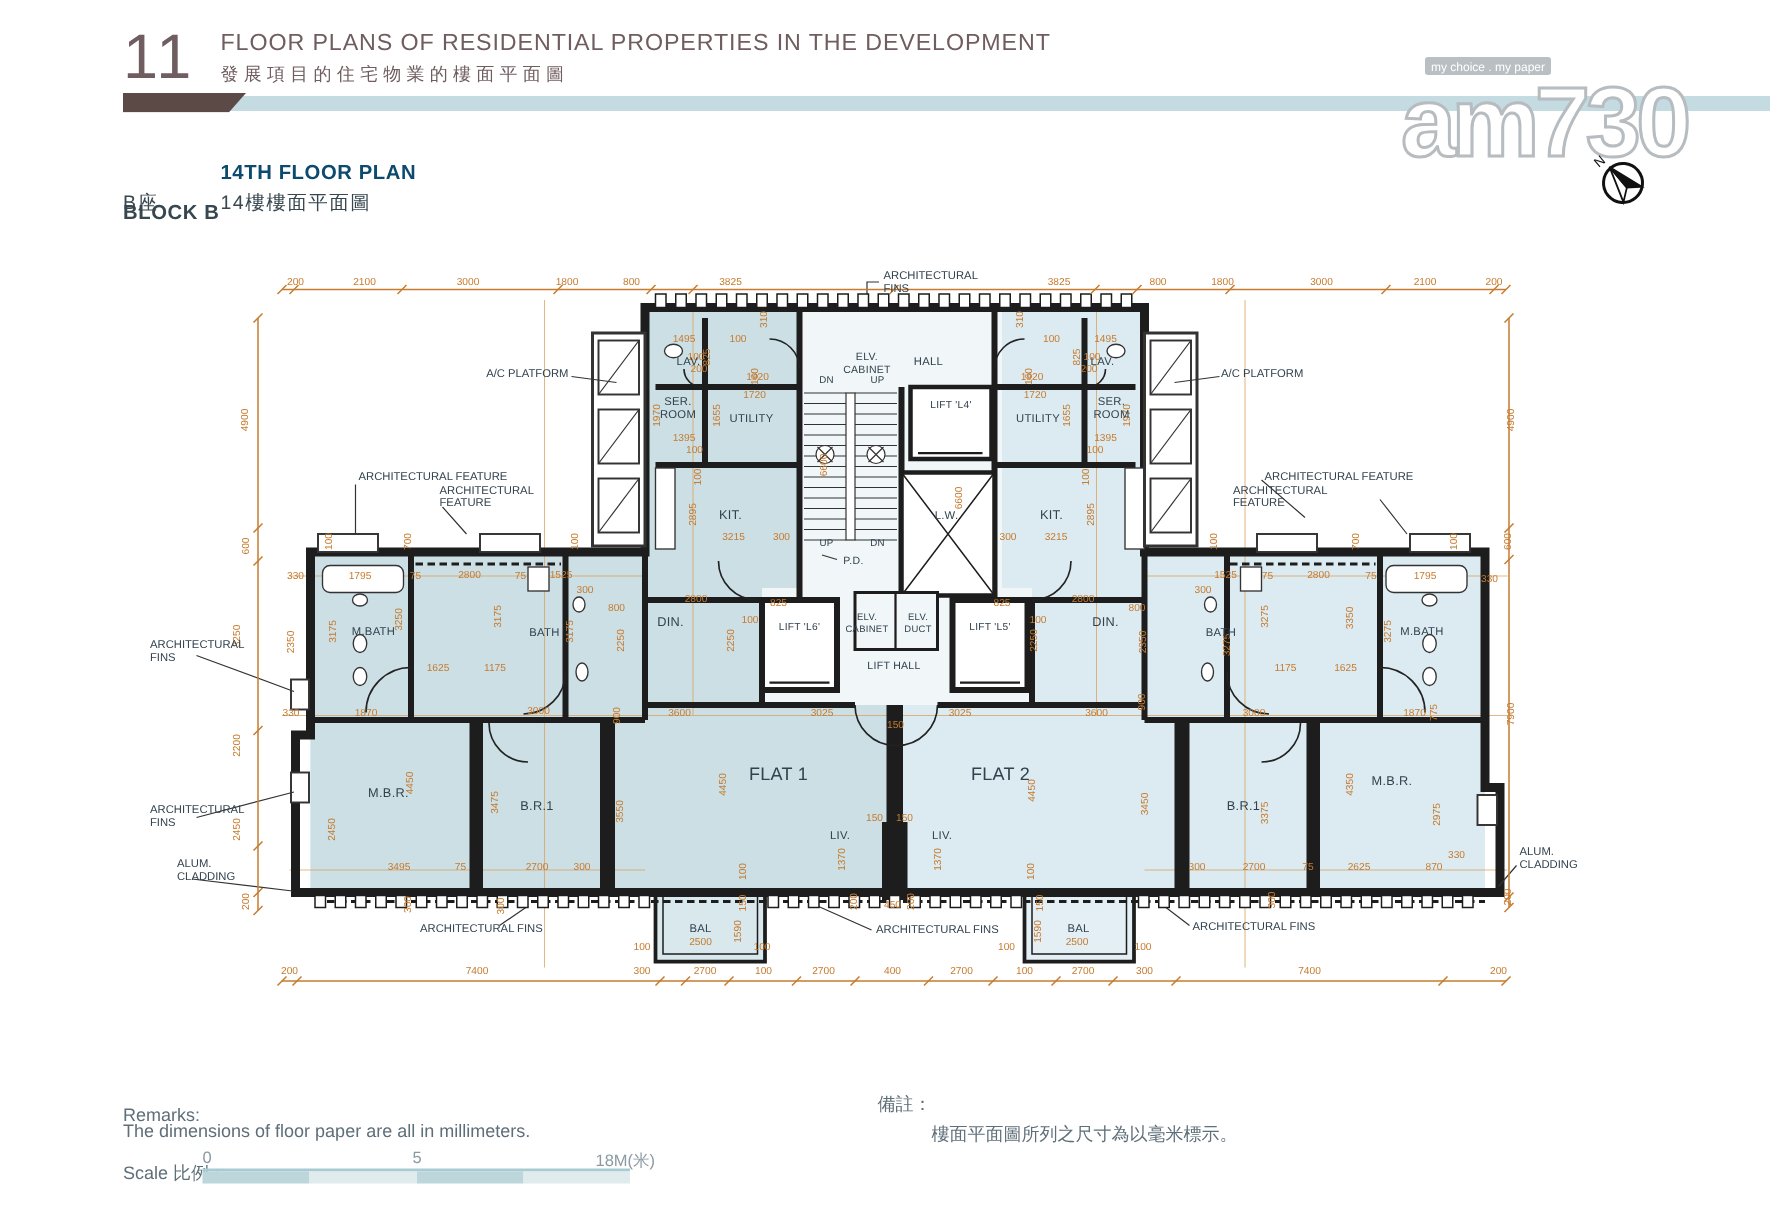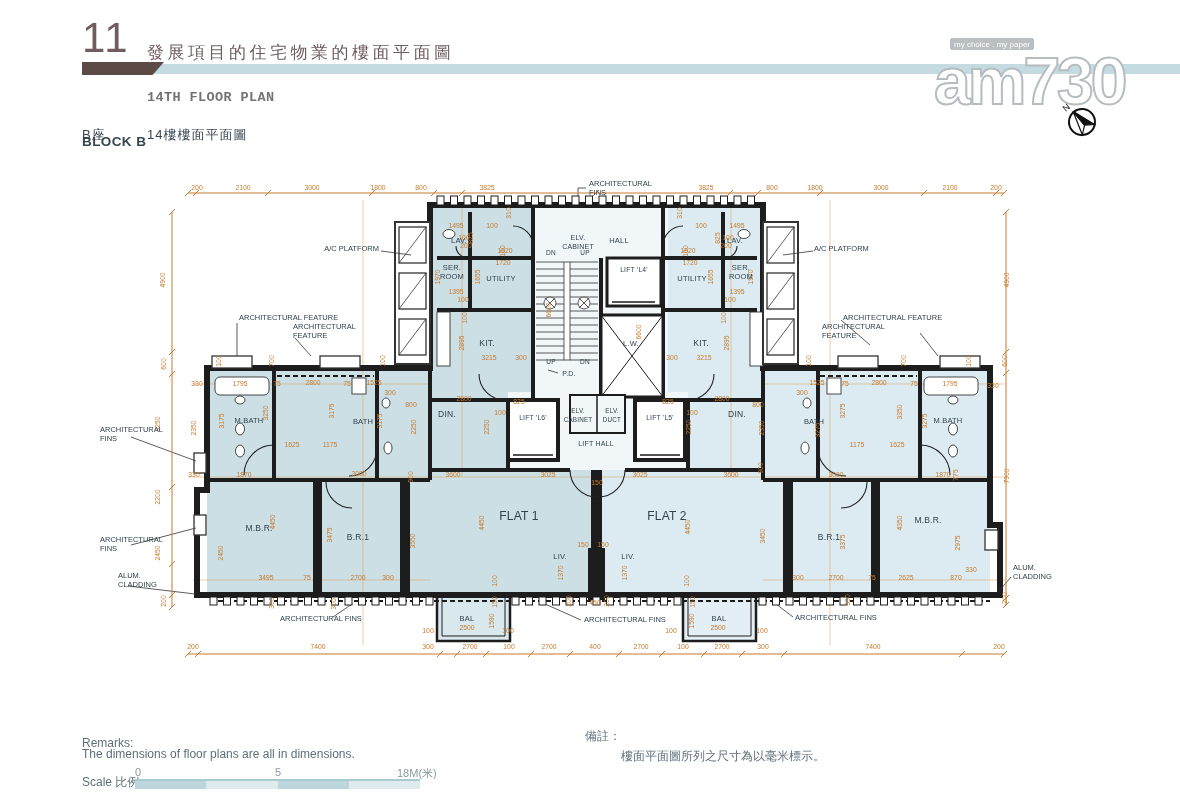--- a/index.html
+++ b/index.html
@@ -1,26 +1,26 @@
 <!DOCTYPE html>
 <html><head>
 <meta charset="utf-8">
 <style>
   html,body{margin:0;padding:0;background:#fff;}
   #page{position:relative;width:1180px;height:803px;background:#fff;overflow:hidden;
         font-family:"Liberation Sans",sans-serif;}
   
   #section-no{position:absolute;left:82px;top:14px;font-size:42px;font-weight:400;color:#6f5d60;letter-spacing:2px;}
   #title-en{position:absolute;left:147px;top:20px;font-size:15.5px;color:#6f5d60;letter-spacing:.6px;}
-  #title-zh{position:absolute;left:147px;top:41px;font-size:17px;color:#6f5d60;letter-spacing:3.5px;}
+  #title-zh{position:absolute;left:147px;top:41px;font-size:12px;color:#6f5d60;letter-spacing:3.5px;}
   #divider-blue{position:absolute;left:152px;top:64px;width:1028px;height:10px;background:#c3dbe1;}
   #divider-brown{position:absolute;left:82px;top:62px;width:82px;height:13px;background:#5c4a47;
                  clip-path:polygon(0 0,100% 0,86% 100%,0 100%);}
   #block-en{position:absolute;left:82px;top:106px;font-size:13.5px;font-weight:700;color:#37474f;letter-spacing:.4px;margin-top:28px;}
-  #plan-en{position:absolute;left:147px;top:90px;font-size:13.5px;font-weight:700;color:#737373;letter-spacing:.4px;font-family:Liberation Mono, monospace;}
+  #plan-en{position:absolute;left:147px;top:107px;font-size:13.5px;font-weight:700;color:#0c4a6e;letter-spacing:.4px;}
   #block-zh{position:absolute;left:82px;top:126px;font-size:13px;font-weight:400;color:#37474f;letter-spacing:1px;}
   #plan-zh{position:absolute;left:147px;top:126px;font-size:13px;font-weight:400;color:#37474f;letter-spacing:1px;}
   
   #am-logo{position:absolute;left:930px;top:28px;width:230px;height:110px;z-index:5;}
   #am-text{font-weight:700;font-size:66px;fill:#fff;stroke:#b6bcc0;stroke-width:2px;
            font-family:"Liberation Sans",sans-serif;letter-spacing:-3px;}
   #am-tagline-box{fill:#b9bfc2;}
   #am-tagline-text{font-size:8px;fill:#fff;font-family:"Liberation Sans",sans-serif;}
   
   .rem{position:absolute;font-size:12px;color:#5f6f79;}
@@ -39,20 +39,21 @@
   .room{font:8.5px "Liberation Sans",sans-serif;fill:#31424e;font-weight:500;letter-spacing:.2px;}
   .ann{font:7.5px "Liberation Sans",sans-serif;fill:#31424e;}
   #plan-svg{position:absolute;left:0;top:0;}
 </style>
 </head>
 <body>
 
 <div id="page">
 
   <div id="section-no">11</div>
+  <div id="title-en">FLOOR PLANS OF RESIDENTIAL PROPERTIES IN THE DEVELOPMENT</div>
   <div id="title-zh">發展項目的住宅物業的樓面平面圖</div>
   <div id="divider-blue"></div>
   <div id="divider-brown"></div>
   <div id="block-en">BLOCK B</div>
   <div id="plan-en">14TH FLOOR PLAN</div>
   <div id="block-zh">B座</div>
   <div id="plan-zh">14樓樓面平面圖</div>
 
   <svg id="am-logo" viewBox="0 0 230 110">
     <rect id="am-tagline-box" x="20" y="10" width="84" height="12" rx="2"></rect>
@@ -508,21 +509,21 @@
         <text x="100" y="542" class="ann" text-anchor="start"><tspan x="100" dy="0">ARCHITECTURAL</tspan><tspan x="100" dy="8.5">FINS</tspan></text>
         <text x="118" y="578" class="ann" text-anchor="start"><tspan x="118" dy="0">ALUM.</tspan><tspan x="118" dy="8.5">CLADDING</tspan></text>
         <text x="1013" y="570" class="ann" text-anchor="start"><tspan x="1013" dy="0">ALUM.</tspan><tspan x="1013" dy="8.5">CLADDING</tspan></text>
         <text x="280" y="621" class="ann" text-anchor="start">ARCHITECTURAL FINS</text>
         <text x="584" y="622" class="ann" text-anchor="start">ARCHITECTURAL FINS</text>
         <text x="795" y="620" class="ann" text-anchor="start">ARCHITECTURAL FINS</text>
       </g>
   </svg>
 
   <div id="remarks-title" class="rem">Remarks:</div>
-  <div id="remarks-text" class="rem">The dimensions of floor plans are all in dimensions.</div>
+  <div id="remarks-text" class="rem">The dimensions of floor paper are all in millimeters.</div>
   <div id="remarks-zh-title" class="rem">備註：</div>
   <div id="remarks-zh-text" class="rem">樓面平面圖所列之尺寸為以毫米標示。</div>
 
   <div id="scale-row">
     <span id="scale-label">Scale 比例 :</span>
     <span class="scale-tick" style="left:53px">0</span>
     <span class="scale-tick" style="left:193px">5</span>
     <span class="scale-tick" style="left:315px">18M(米)</span>
     <div id="scale-bar">
       <div class="seg d" style="left:0"></div>

